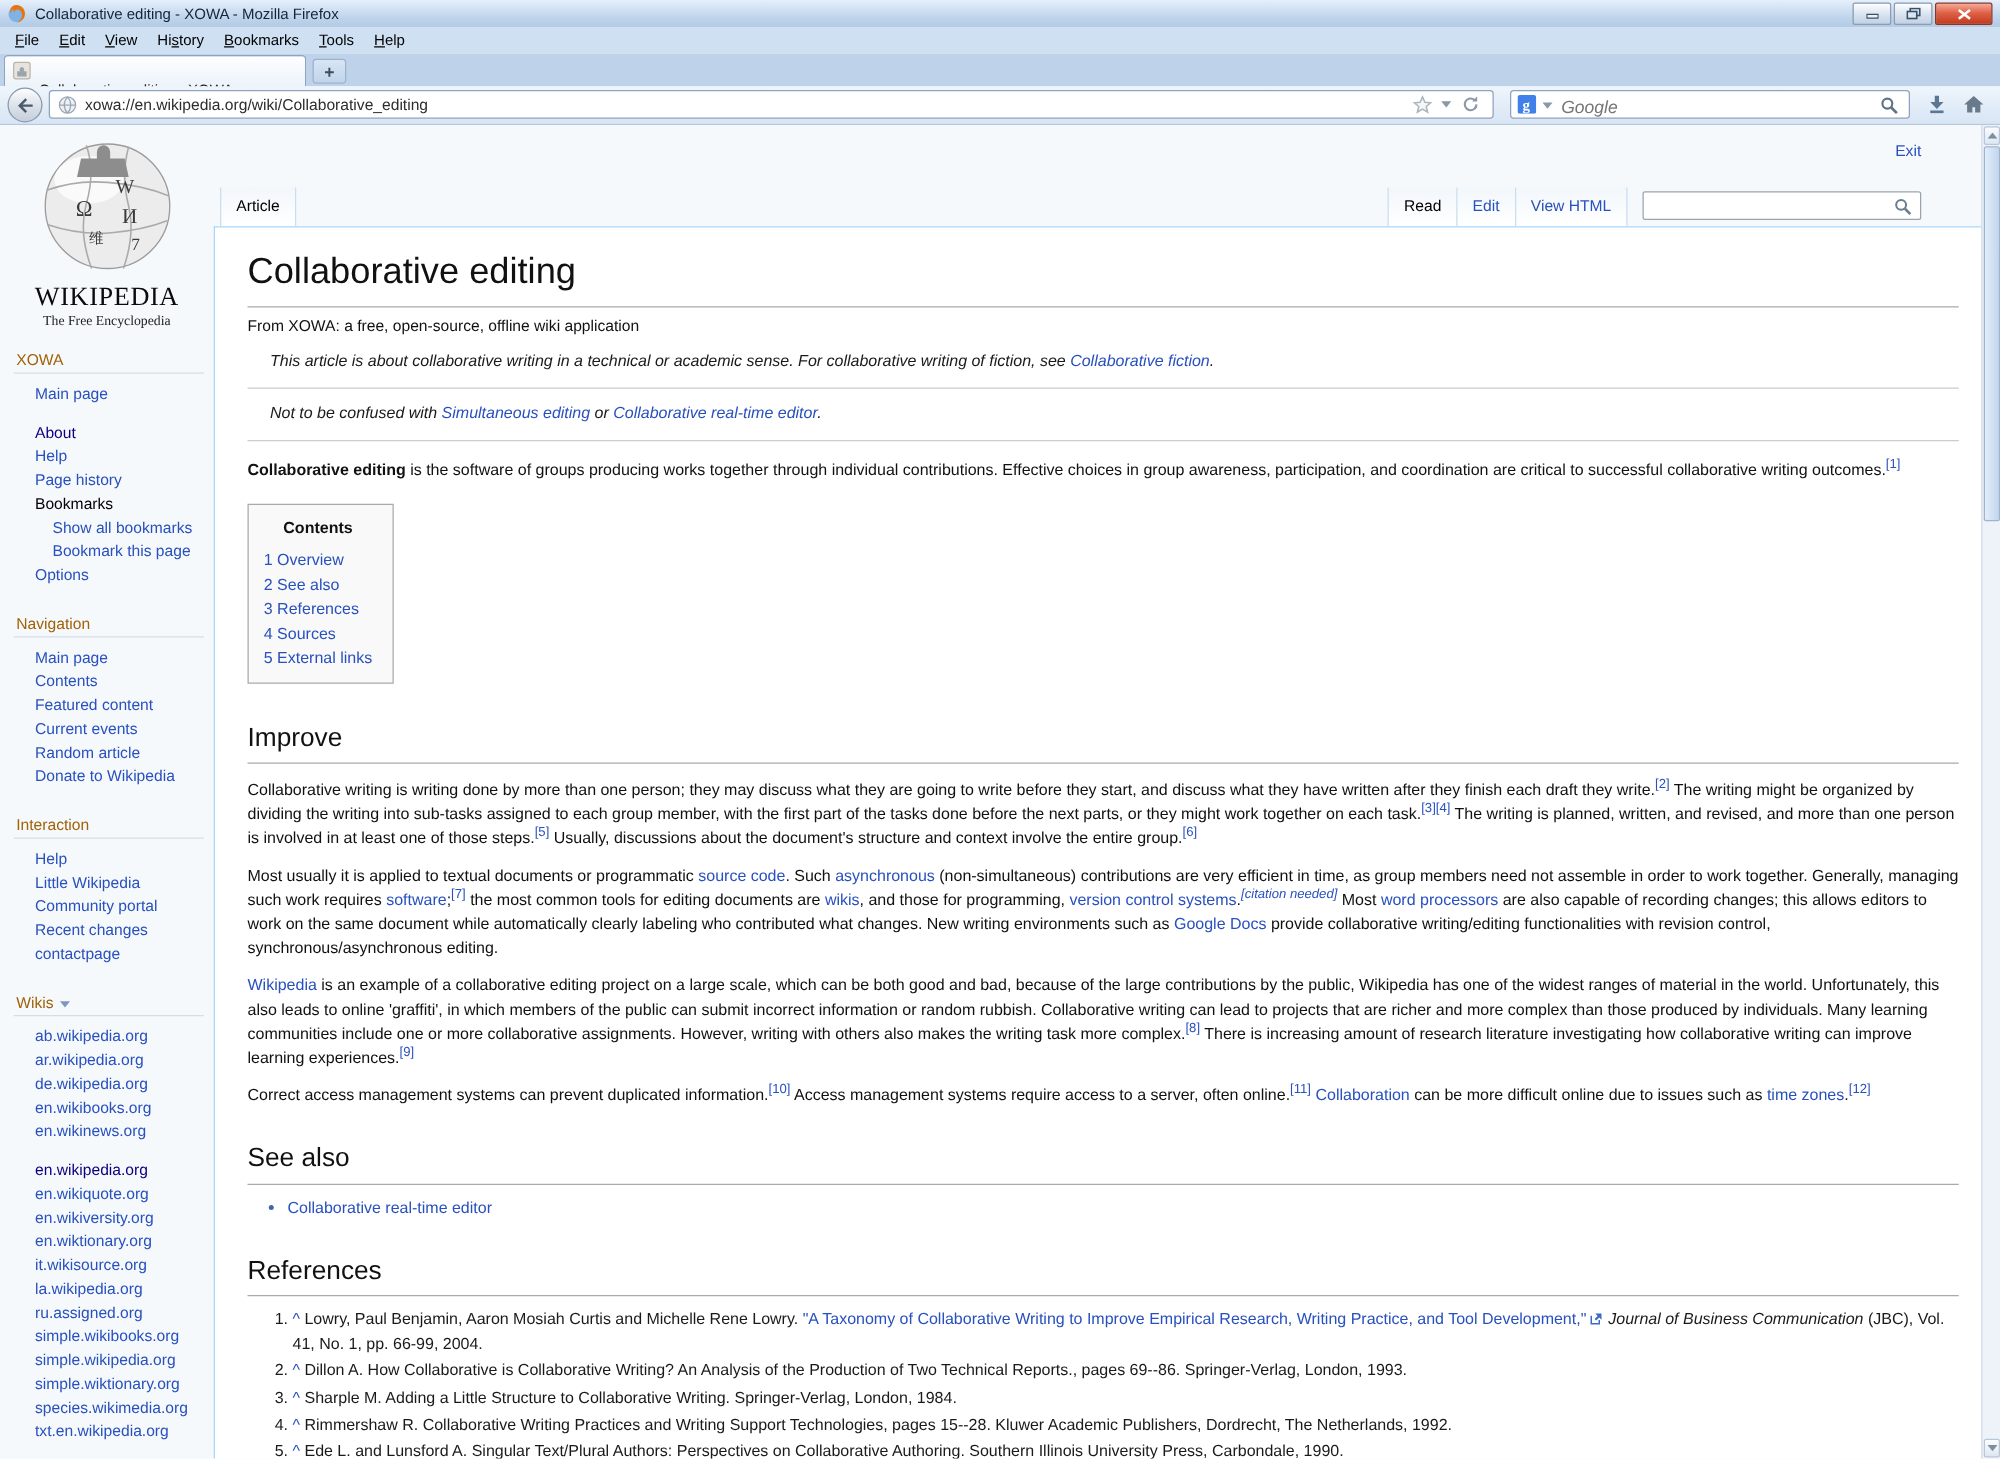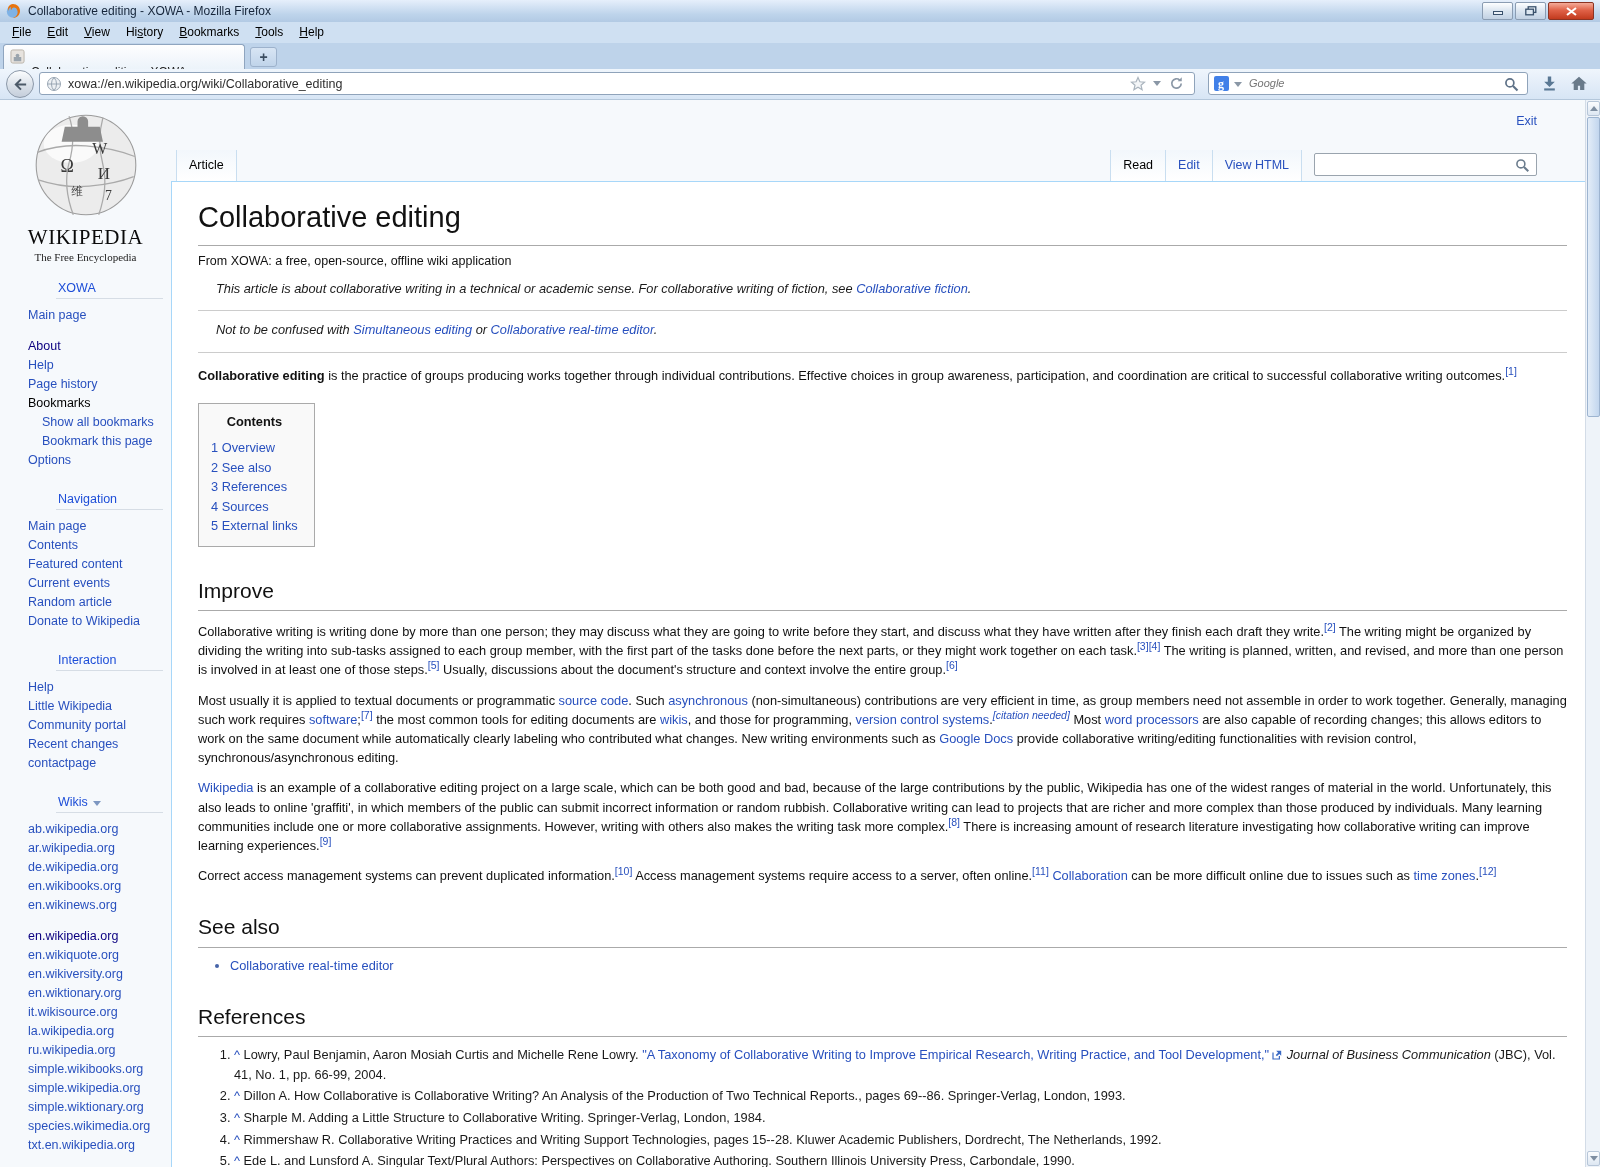--- a/index.html
+++ b/index.html
@@ -25,39 +25,39 @@
   .back-btn{position:absolute;left:6px;top:1px;width:28px;height:28px;border-radius:50%;background:linear-gradient(#fcfdfe,#dae1e9 55%,#c5cedb);border:1px solid #8b98a8;display:flex;align-items:center;justify-content:center;box-sizing:border-box;}
   .urlbar{position:absolute;left:39px;right:405px;top:3px;height:23px;background:#fff;border:1px solid #8fa3ba;border-radius:3px;box-sizing:border-box;}
   .urlbar .site-icon{position:absolute;left:6px;top:3px;}
   .url-text{position:absolute;left:28px;top:4px;font-size:12.5px;color:#2d2d2d;white-space:nowrap;}
   .urlbar .star{position:absolute;right:48px;top:3px;}
   .urlbar .caret{position:absolute;right:33px;top:8px;}
   .urlbar .reload{position:absolute;right:10px;top:3px;}
   .searchbar{position:absolute;right:72px;width:320px;top:3px;height:23px;background:#fff;border:1px solid #8fa3ba;border-radius:3px;box-sizing:border-box;}
   .searchbar .g-icon{position:absolute;left:5px;top:3px;}
   .searchbar .caret{position:absolute;left:25px;top:9px;}
-  .search-ph{position:absolute;left:40px;top:4px;font-size:11px;font-style:italic;color:#757575;}
+  .search-ph{position:absolute;left:40px;top:4px;font-size:14px;font-style:italic;color:#757575;}
   .searchbar .mag{position:absolute;right:8px;top:4px;}
   .dl-btn{position:absolute;right:42px;top:6px;}
   .home-btn{position:absolute;right:12px;top:7px;}
   .tri{width:0;height:0;border-left:4px solid transparent;border-right:4px solid transparent;border-top:5px solid #8a97a6;}
 
   
   .viewport{position:absolute;top:100px;left:0;right:0;bottom:0;background:#f6f9fc;overflow:hidden;}
   .scrollbar{position:absolute;right:0;top:0;bottom:0;width:15px;background:#eef3f9;border-left:1px solid #d3dce7;box-sizing:border-box;}
   .sb-arrow{position:absolute;left:1px;width:13px;height:15px;background:linear-gradient(#fbfcfe,#dde7f2);border:1px solid #b7c6d8;border-radius:2px;display:flex;align-items:center;justify-content:center;box-sizing:border-box;}
   .sb-thumb{position:absolute;left:1px;top:17px;width:13px;height:300px;background:linear-gradient(90deg,#e3edf8,#c2d6ee);border:1px solid #9db4d0;border-radius:2px;box-sizing:border-box;}
 
   
   .sidebar{position:absolute;left:0;top:0;bottom:0;width:171px;font-size:12.5px;}
   .logo{padding-top:12px;text-align:center;}
   .wordmark{font-family:"Liberation Serif",serif;font-size:21px;letter-spacing:.5px;color:#0a0a0a;margin-top:4px;}
   .logo-tag{font-family:"Liberation Serif",serif;font-size:11px;color:#222;margin-top:1px;}
   .sb-section{margin-top:16px;padding-left:11px;}
-  .sb-title{color:#1d4ed8;padding:2px 0 3px 2px;border-bottom:1px solid #d6dde5;margin-right:8px;margin-left:45px;}
+  .sb-title{color:#a16207;padding:2px 0 3px 2px;border-bottom:1px solid #d6dde5;margin-right:8px;}
   .sb-title .wcaret{display:inline-block;width:0;height:0;border-left:4px solid transparent;border-right:4px solid transparent;border-top:5px solid #7d97c1;margin-left:5px;}
   .sb-body{padding:7px 0 4px 17px;}
   .sb-link{display:block;line-height:19px;color:#2850be;text-decoration:none;}
   .sb-link.visited{color:#0b0080;margin-top:12px;}
   .sb-link.plain{color:#000;}
   .sb-link.indent{margin-left:14px;}
 
   
   .main{position:absolute;left:171px;top:0;right:15px;bottom:0;}
   .exit{position:absolute;top:14px;right:48px;font-size:12.5px;}
@@ -258,21 +258,21 @@
               <a href="#" class="sb-link">ar.wikipedia.org</a>
               <a href="#" class="sb-link">de.wikipedia.org</a>
               <a href="#" class="sb-link">en.wikibooks.org</a>
               <a href="#" class="sb-link">en.wikinews.org</a>
               <a href="#" class="sb-link visited">en.wikipedia.org</a>
               <a href="#" class="sb-link">en.wikiquote.org</a>
               <a href="#" class="sb-link">en.wikiversity.org</a>
               <a href="#" class="sb-link">en.wiktionary.org</a>
               <a href="#" class="sb-link">it.wikisource.org</a>
               <a href="#" class="sb-link">la.wikipedia.org</a>
-              <a href="#" class="sb-link">ru.wikipedia.org</a>
+              <a href="#" class="sb-link">ru.assigned.org</a>
               <a href="#" class="sb-link">simple.wikibooks.org</a>
               <a href="#" class="sb-link">simple.wikipedia.org</a>
               <a href="#" class="sb-link">simple.wiktionary.org</a>
               <a href="#" class="sb-link">species.wikimedia.org</a>
               <a href="#" class="sb-link">txt.en.wikipedia.org</a>
             </div>
           </div>
         </div>
     </div>
 
@@ -297,21 +297,21 @@
         </div>
       </div>
 
       <div class="content">
         <h1>Collaborative editing</h1>
         <div class="site-sub">From XOWA: a free, open-source, offline wiki application</div>
 
         <div class="hatnote"><i>This article is about collaborative writing in a technical or academic sense. For collaborative writing of fiction, see </i><a href="#" class="wlink it">Collaborative fiction</a><i>.</i></div>
         <div class="hatnote"><i>Not to be confused with </i><a href="#" class="wlink it">Simultaneous editing</a><i> or </i><a href="#" class="wlink it">Collaborative real-time editor</a><i>.</i></div>
 
-        <p class="lead"><b>Collaborative editing</b><span> is the practice of groups producing works together through individual contributions. Effective choices in group awareness, participation, and coordination are critical to successful collaborative writing outcomes.</span><sup><a href="#" class="wlink">[1]</a></sup></p>
+        <p class="lead"><b>Collaborative editing</b><span> is the software of groups producing works together through individual contributions. Effective choices in group awareness, participation, and coordination are critical to successful collaborative writing outcomes.</span><sup><a href="#" class="wlink">[1]</a></sup></p>
 
         <div class="toc">
           <div class="toc-title">Contents</div>
           <div>
               <a href="#" class="wlink">1 Overview</a>
               <a href="#" class="wlink">2 See also</a>
               <a href="#" class="wlink">3 References</a>
               <a href="#" class="wlink">4 Sources</a>
               <a href="#" class="wlink">5 External links</a>
             </div>

